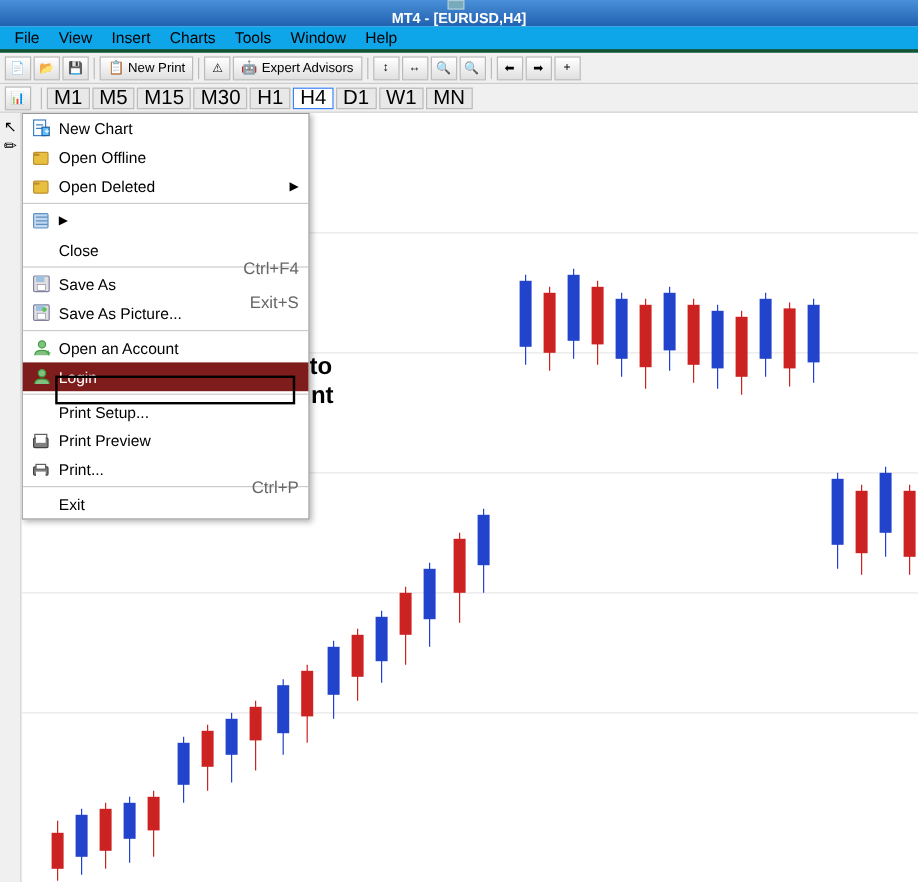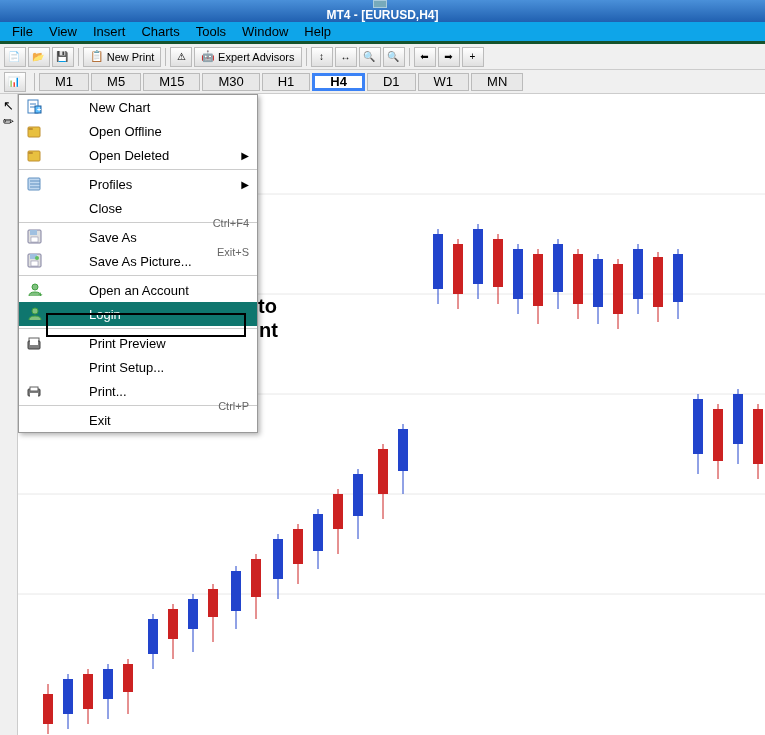--- a/index.html
+++ b/index.html
@@ -92,33 +92,33 @@
     .timeframe-bar {
       background: #f0f0f0;
       height: 24px;
       border-bottom: 1px solid #ccc;
       display: flex;
       align-items: center;
       padding: 0 4px;
       gap: 2px;
     }
     .tf-btn {
-      padding: 1px 15px;
+      padding: 1px 5px;
       height: 18px;
       border: 1px solid #bbb;
       background: #e8e8e8;
       cursor: pointer;
-      font-size: 13px;
+      font-size: 17px;
       display: flex;
       align-items: center;
     }
     .tf-btn.active {
       background: #fff;
-      font-weight: bold;
-      border: 3px solid #3b82f6;
+      font-weight: normal;
+      border: 1px solid #3b82f6;
     }
 
     
     .main-area {
       display: flex;
       height: calc(735px - 22px - 22px - 26px - 24px);
       position: relative;
     }
 
     
@@ -162,39 +162,38 @@
     }
     .dropdown-item {
       display: flex;
       align-items: center;
       padding: 3px 8px 3px 6px;
       cursor: pointer;
       height: 24px;
       position: relative;
     }
     .dropdown-item.highlighted {
-      background: #0f766e;
+      background: #7f1d1d;
       color: white;
     }
     .dropdown-item .item-icon {
       width: 20px;
       height: 20px;
       margin-right: 4px;
       display: flex;
       align-items: center;
       justify-content: center;
       flex-shrink: 0;
     }
     .dropdown-item .item-label {
       flex: 1;
-      margin-left: 40px;
     }
     .dropdown-item .item-shortcut {
       color: #666;
-      font-size: 11px;
+      font-size: 14px;
       margin-top: 29px;
     }
     .dropdown-item .submenu-arrow {
       font-size: 10px;
     }
     .dropdown-separator {
       height: 1px;
       background: #ccc;
       margin: 2px 0;
     }
@@ -455,21 +454,20 @@
 
       <div class="dropdown-item">
         <div class="item-icon">
           <svg width="16" height="16" viewBox="0 0 16 16">
             <rect x="1" y="2" width="12" height="12" rx="1" fill="#c0d8f0" stroke="#6090c0" stroke-width="1"></rect>
             <line x1="3" y1="5" x2="13" y2="5" stroke="#6090c0" stroke-width="1"></line>
             <line x1="3" y1="8" x2="13" y2="8" stroke="#6090c0" stroke-width="1"></line>
             <line x1="3" y1="11" x2="13" y2="11" stroke="#6090c0" stroke-width="1"></line>
           </svg>
         </div>
-        <span class="item-label">Profiles</span>
         <span class="submenu-arrow">▶</span>
       </div>
 
       <div class="dropdown-item">
         <div class="item-icon"></div>
         <span class="item-label">Close</span>
         <span class="item-shortcut">Ctrl+F4</span>
       </div>
 
       <div class="dropdown-separator"></div>
@@ -517,36 +515,36 @@
             <circle cx="8" cy="5" r="3" fill="#80c080" stroke="#40a040" stroke-width="1"></circle>
             <path d="M2 14 Q2 10 8 10 Q14 10 14 14" fill="#80c080" stroke="#40a040" stroke-width="1"></path>
           </svg>
         </div>
         <span class="item-label">Login</span>
       </div>
 
       <div class="dropdown-separator"></div>
 
       <div class="dropdown-item">
+        <div class="item-icon"></div>
+        <span class="item-label">Print Setup...</span>
+      </div>
+
+      <div class="dropdown-item">
         <div class="item-icon">
           <svg width="16" height="16" viewBox="0 0 16 16">
             <rect x="2" y="3" width="10" height="10" fill="white" stroke="#606060" stroke-width="1"></rect>
             <rect x="1" y="6" width="12" height="8" rx="1" fill="#808080" stroke="#404040" stroke-width="1"></rect>
             <rect x="3" y="4" width="8" height="6" fill="white"></rect>
           </svg>
         </div>
         <span class="item-label">Print Preview</span>
       </div>
 
       <div class="dropdown-item">
-        <div class="item-icon"></div>
-        <span class="item-label">Print Setup...</span>
-      </div>
-
-      <div class="dropdown-item">
         <div class="item-icon">
           <svg width="16" height="16" viewBox="0 0 16 16">
             <rect x="1" y="6" width="12" height="7" rx="1" fill="#808080" stroke="#404040" stroke-width="1"></rect>
             <rect x="3" y="4" width="8" height="4" fill="white" stroke="#606060" stroke-width="1"></rect>
             <rect x="3" y="10" width="8" height="5" fill="white"></rect>
           </svg>
         </div>
         <span class="item-label">Print...</span>
         <span class="item-shortcut">Ctrl+P</span>
       </div>

